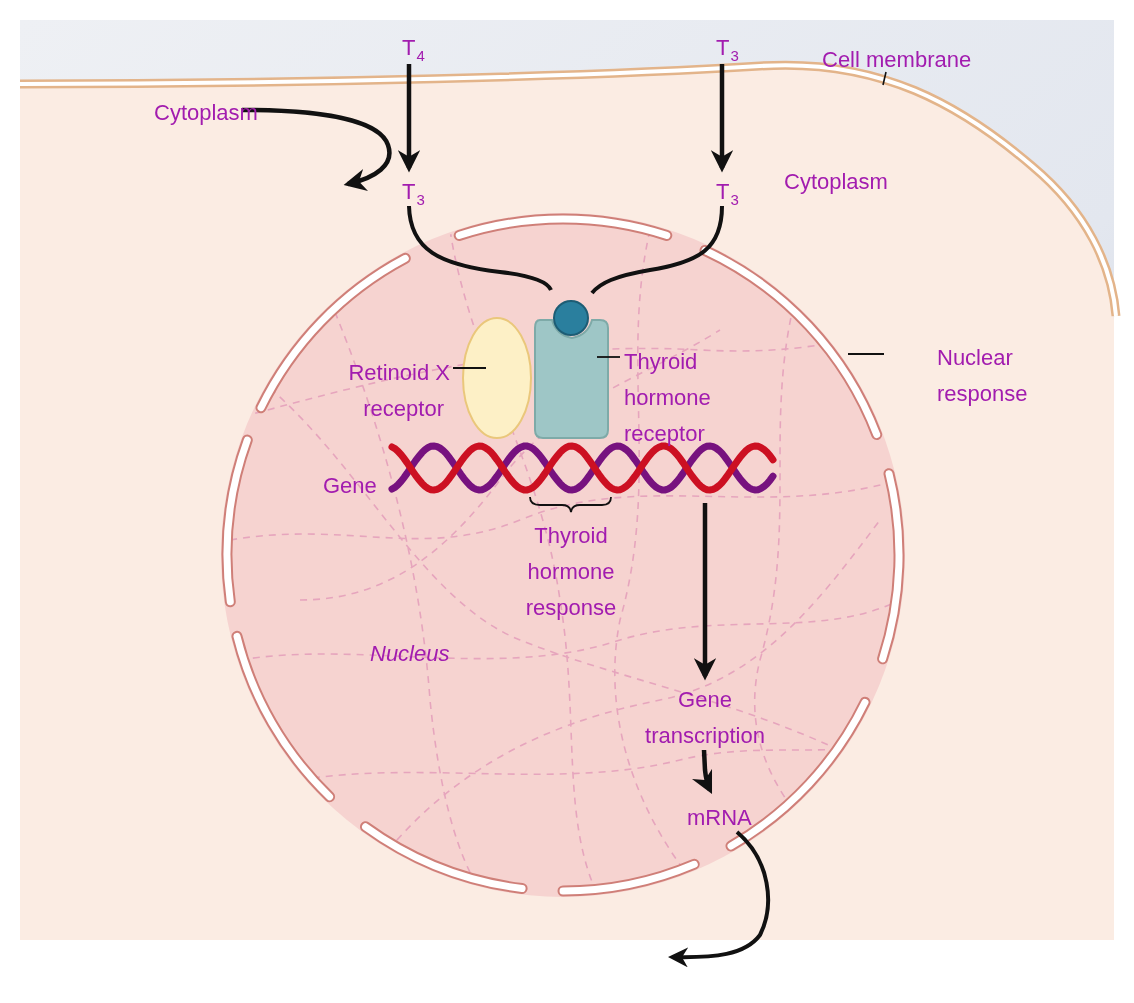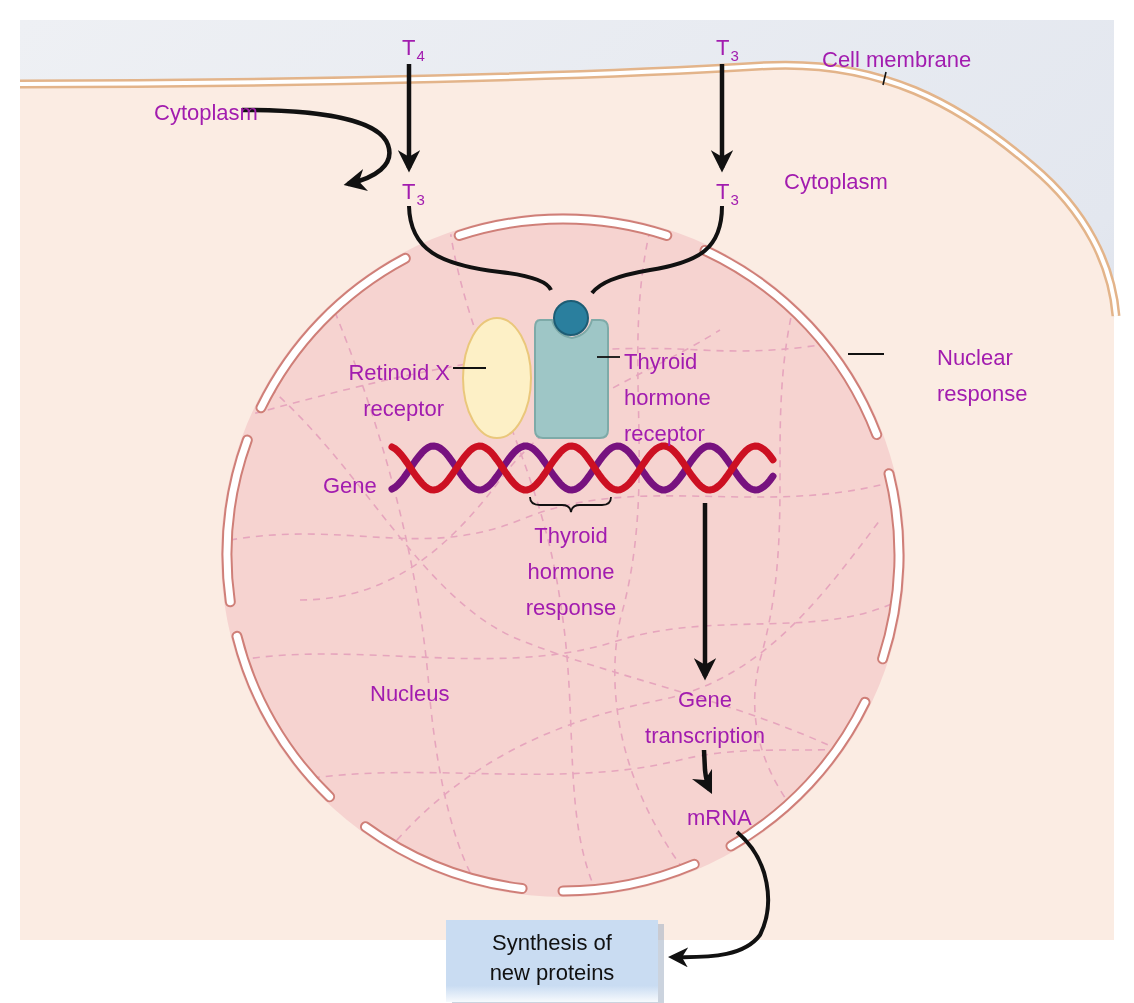--- a/index.html
+++ b/index.html
@@ -94,26 +94,20 @@
     <line x1="722" y1="64" x2="722" y2="168" stroke="#111" stroke-width="4.5" marker-end="url(#arrowHead)"></line>
     <path d="M242,110 C330,110 380,122 388,145 C395,165 375,178 348,184" fill="none" stroke="#111" stroke-width="4.5" marker-end="url(#arrowHead)"></path>
     <path d="M409,206 C410,250 440,265 500,272 C535,276 548,283 551,290" fill="none" stroke="#111" stroke-width="4"></path>
     <path d="M722,206 C722,248 700,262 650,270 C615,276 600,283 592,293" fill="none" stroke="#111" stroke-width="4"></path>
     <line x1="705" y1="503" x2="705" y2="676" stroke="#111" stroke-width="4.5" marker-end="url(#arrowHead)"></line>
     <path d="M704,750 L705,770 C706,780 708,786 710,790" fill="none" stroke="#111" stroke-width="4.5" marker-end="url(#arrowHead)"></path>
     <path d="M737,832 C770,860 775,905 760,935 C745,955 715,958 672,957" fill="none" stroke="#111" stroke-width="4" marker-end="url(#arrowHead)"></path>
   </svg>
 
   
-  <div class="syn-box">
-    <div class="syn-text">
-      <div>Synthesis of</div>
-      <div>new proteins</div>
-    </div>
-  </div>
 
   
   <div class="lbl" style="left:402px; top:30px;"><span>T</span><span class="sub">4</span></div>
   <div class="lbl" style="left:716px; top:30px;"><span>T</span><span class="sub">3</span></div>
   <div class="lbl" style="left:402px; top:174px;"><span>T</span><span class="sub">3</span></div>
   <div class="lbl" style="left:716px; top:174px;"><span>T</span><span class="sub">3</span></div>
 
   <div class="lbl" style="left:154px; top:95px;">Cytoplasm</div>
   <div class="lbl" style="left:802px; top:42px;margin-left:20px;">Cell membrane</div>
   <div class="lbl" style="left:784px; top:164px;">Cytoplasm</div>
@@ -135,21 +129,21 @@
   </div>
 
   <div class="lbl" style="left:323px; top:468px;">Gene</div>
 
   <div class="lbl ctr" style="left:511px; top:518px; width:120px;">
     <div>Thyroid</div>
     <div>hormone</div>
     <div>response</div>
   </div>
 
-  <div class="lbl" style="left:370px; top:676px;">Nucleus</div>
+  <div class="lbl" style="left:370px; top:636px;font-style:italic;">Nucleus</div>
 
   <div class="lbl ctr" style="left:630px; top:682px; width:150px;">
     <div>Gene</div>
     <div>transcription</div>
   </div>
 
   <div class="lbl" style="left:687px; top:800px;">mRNA</div>
 </div>
 
 </body></html>

